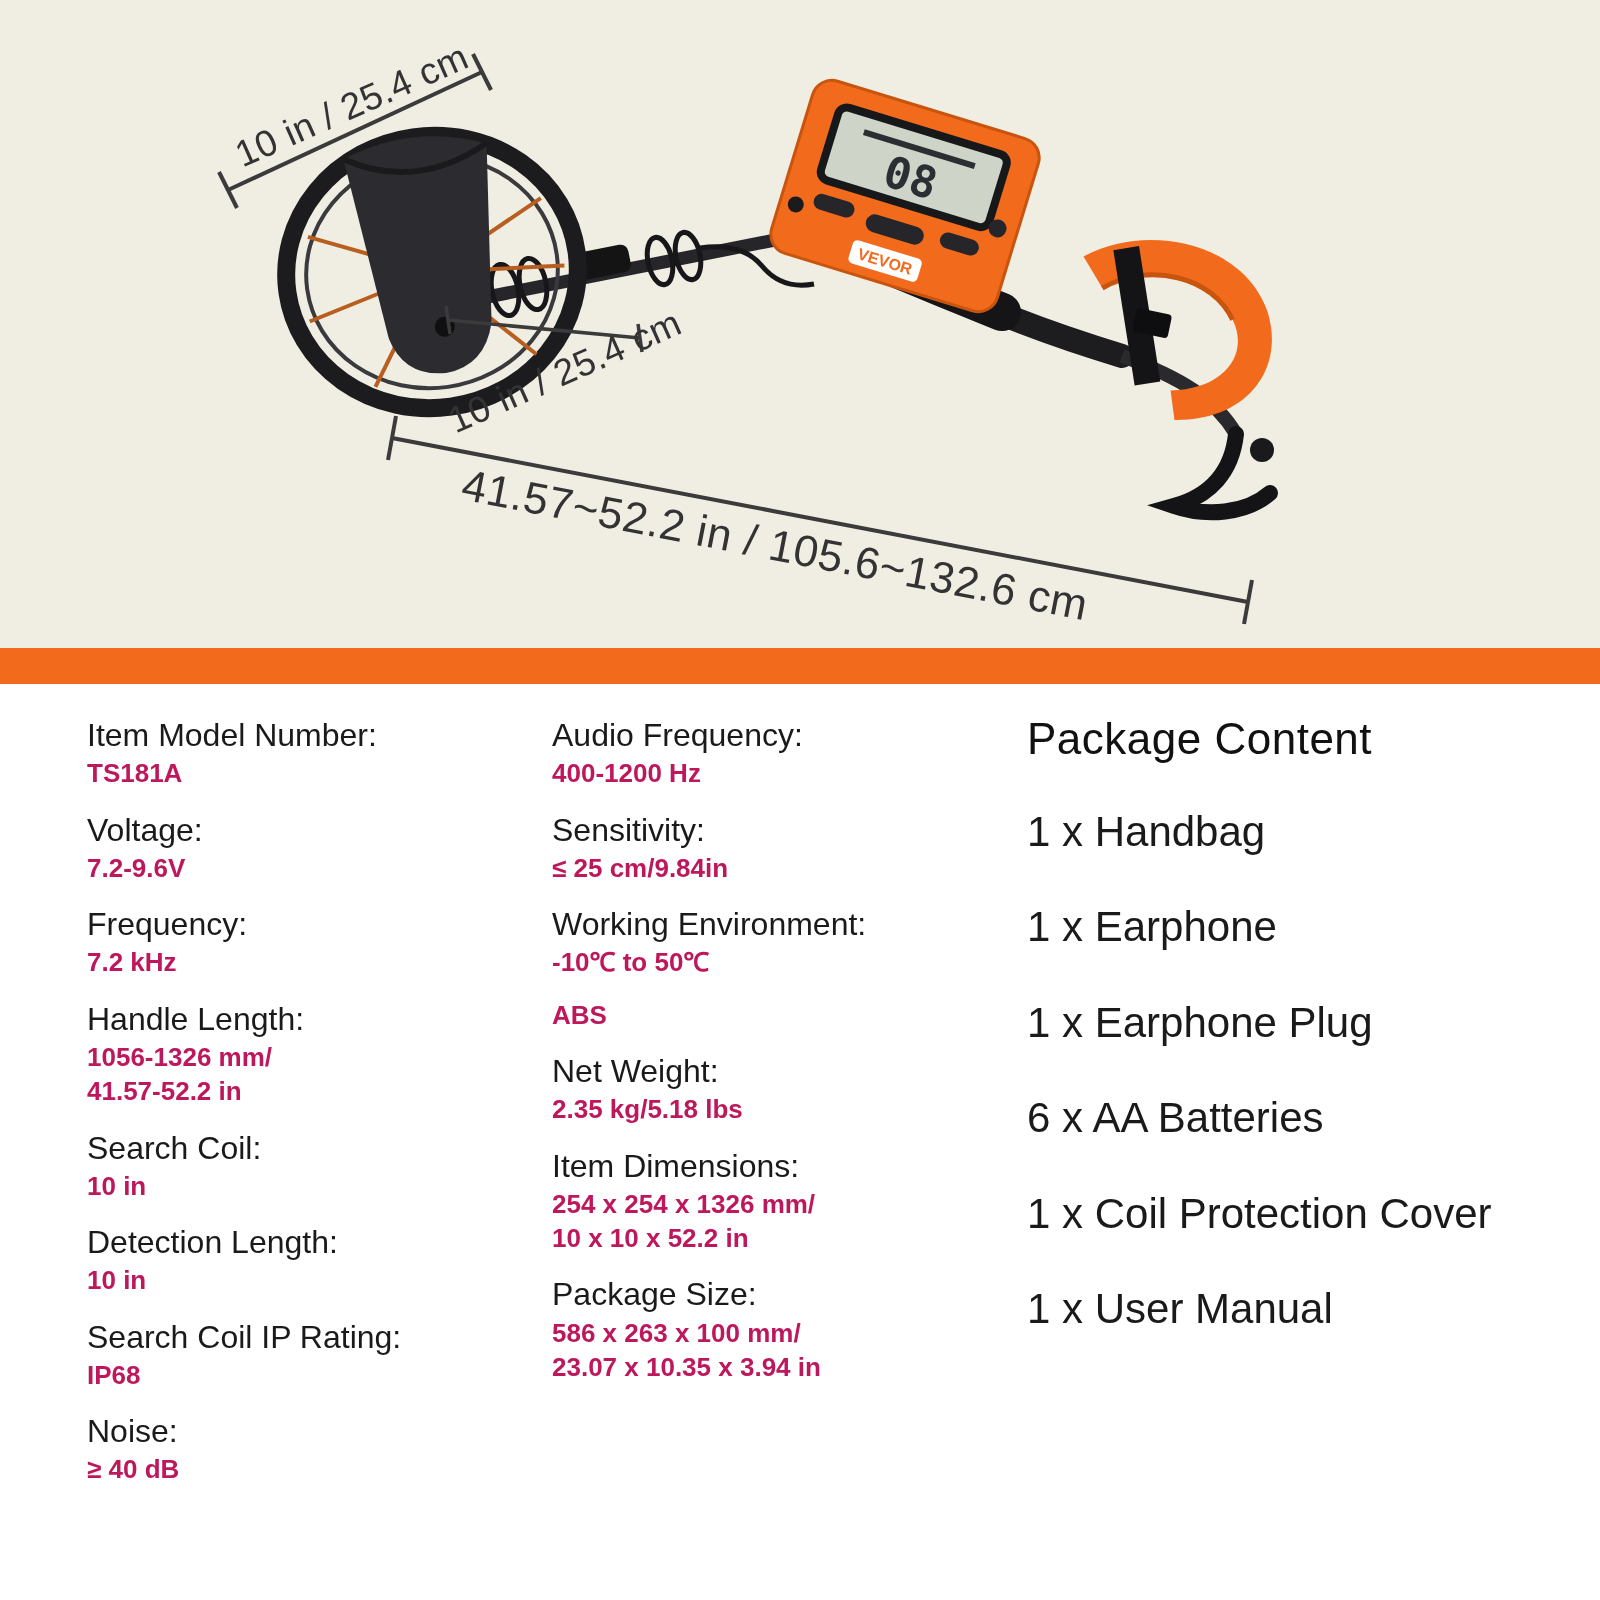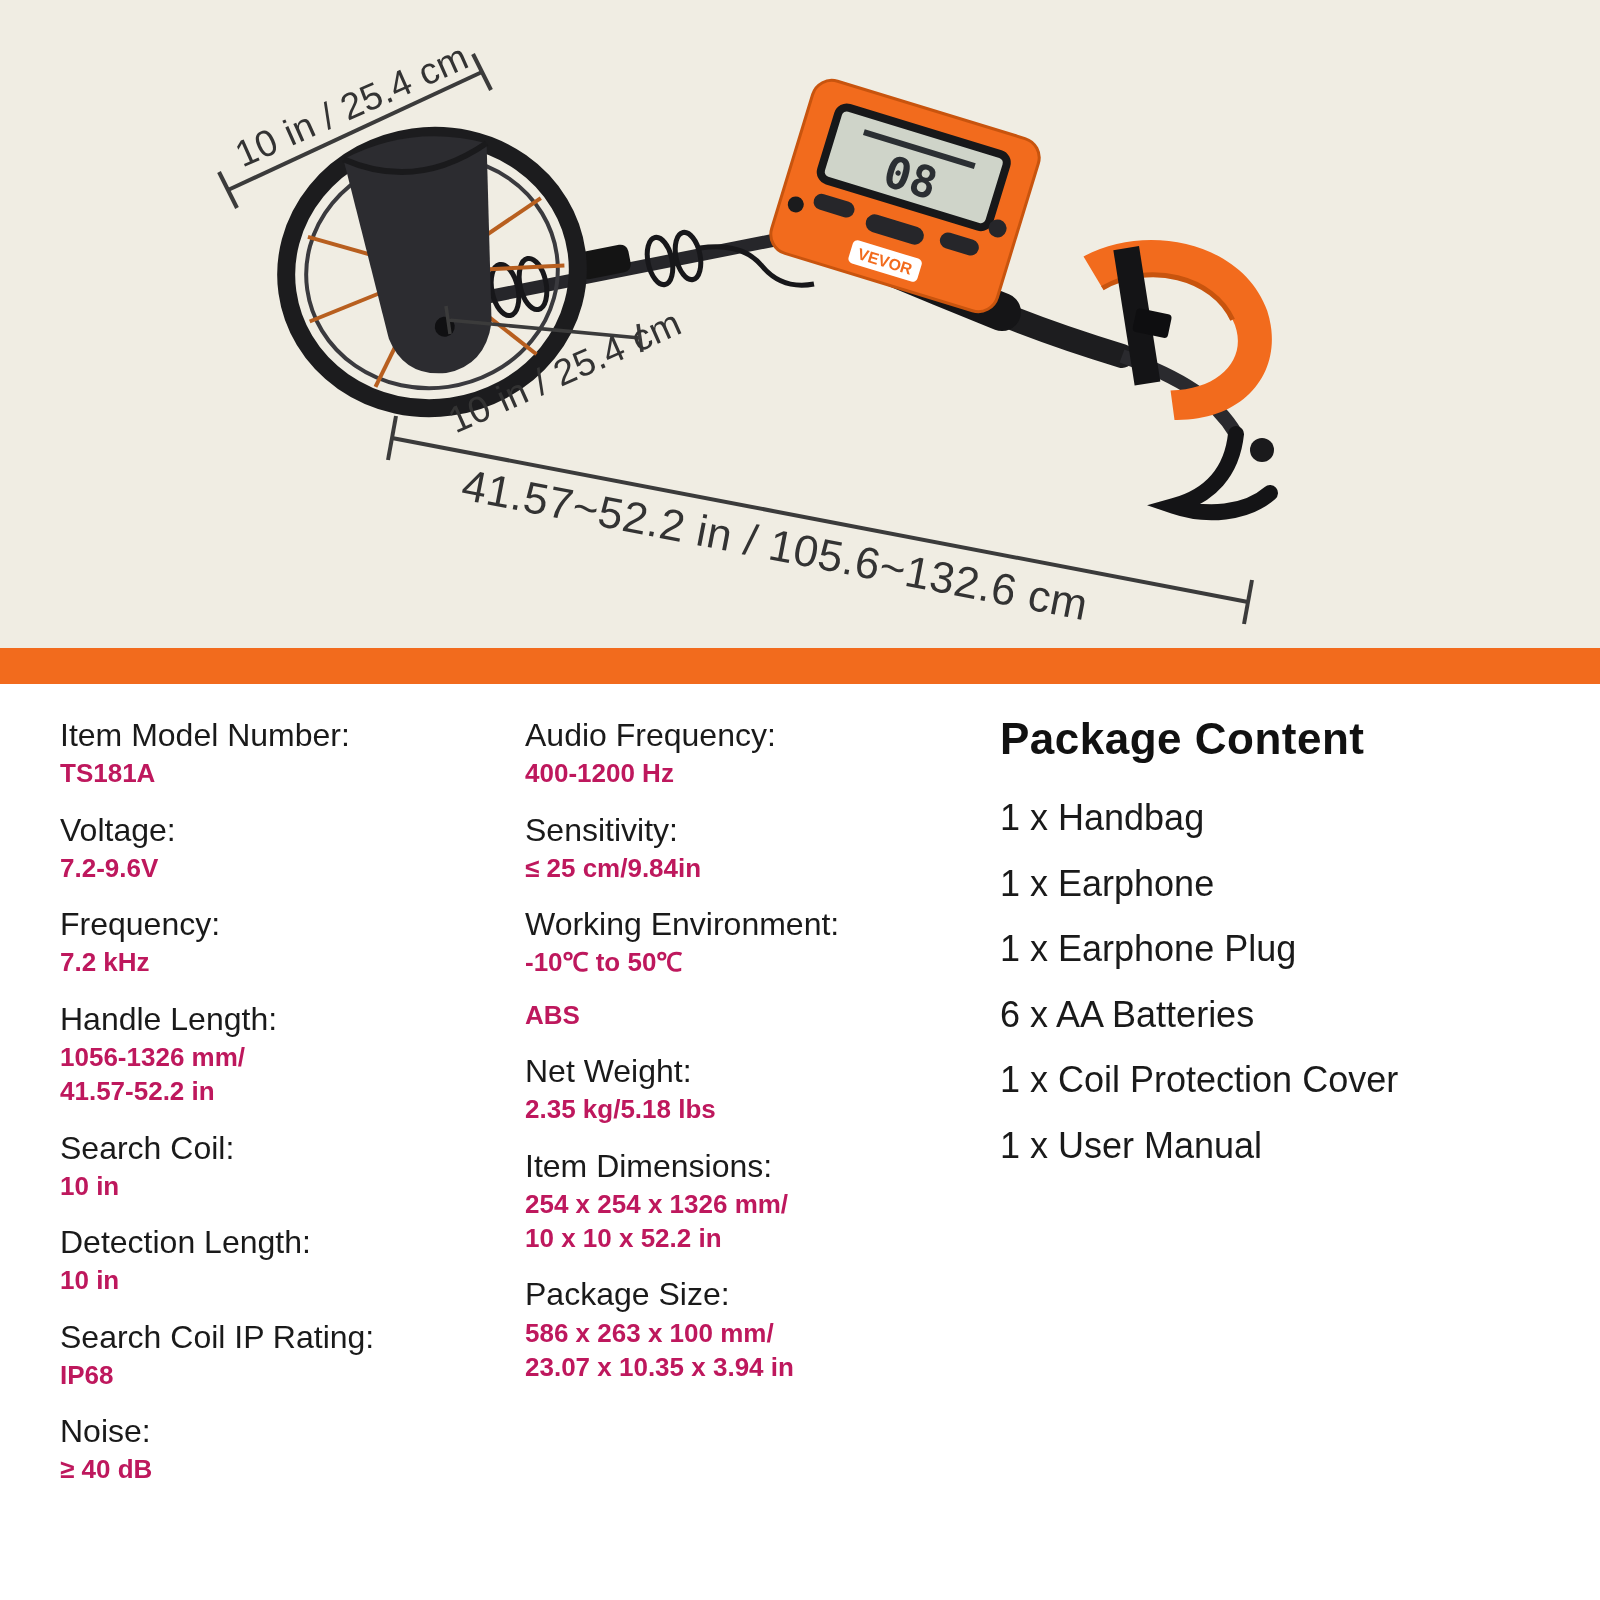--- a/index.html
+++ b/index.html
@@ -19,29 +19,29 @@
     font-size:37px; letter-spacing:0.5px;
   }
   .dim1 { left:352px; top:106px; transform:translate(-50%,-50%) rotate(-24deg); }
   .dim2 { left:565px; top:372px; transform:translate(-50%,-50%) rotate(-24deg); }
   .dim3 { left:775px; top:545px; transform:translate(-50%,-50%) rotate(11deg); font-size:44px; }
 
   
   .divider { width:1600px; height:36px; background:#f26b1d; }
 
   
-  .specs { display:flex; background:#ffffff; padding:30px 0 0 60px; }
+  .specs { display:flex; background:#ffffff; padding:30px 0 0 87px; }
   .col1 { width:465px; }
   .col2 { width:475px; }
   .col3 { width:520px; }
   .spec-item { margin-bottom:18px; }
   .spec-label { font-size:32px; line-height:1.32; color:#1a1a1a; }
   .spec-value { font-size:26px; line-height:1.32; font-weight:bold; color:#be185d; white-space:pre-line; }
-  .pkg-title { font-size:44px; font-weight:bold; color:#111111; margin-bottom:30px; letter-spacing:0.5px; }
-  .pkg-item { font-size:36px; line-height:1.32; color:#1a1a1a; margin-bottom:18px; }
+  .pkg-title { font-size:44px; font-weight:normal; color:#111111; letter-spacing:0.5px; }
+  .pkg-item { font-size:42px; line-height:1.32; color:#1a1a1a; margin-bottom:18px;margin-top:40px; }
 </style>
 </head>
 <body>
 
 <div class="page">
 
   <section class="hero">
 
     <svg viewBox="0 0 1600 648" width="1600" height="648">
 

